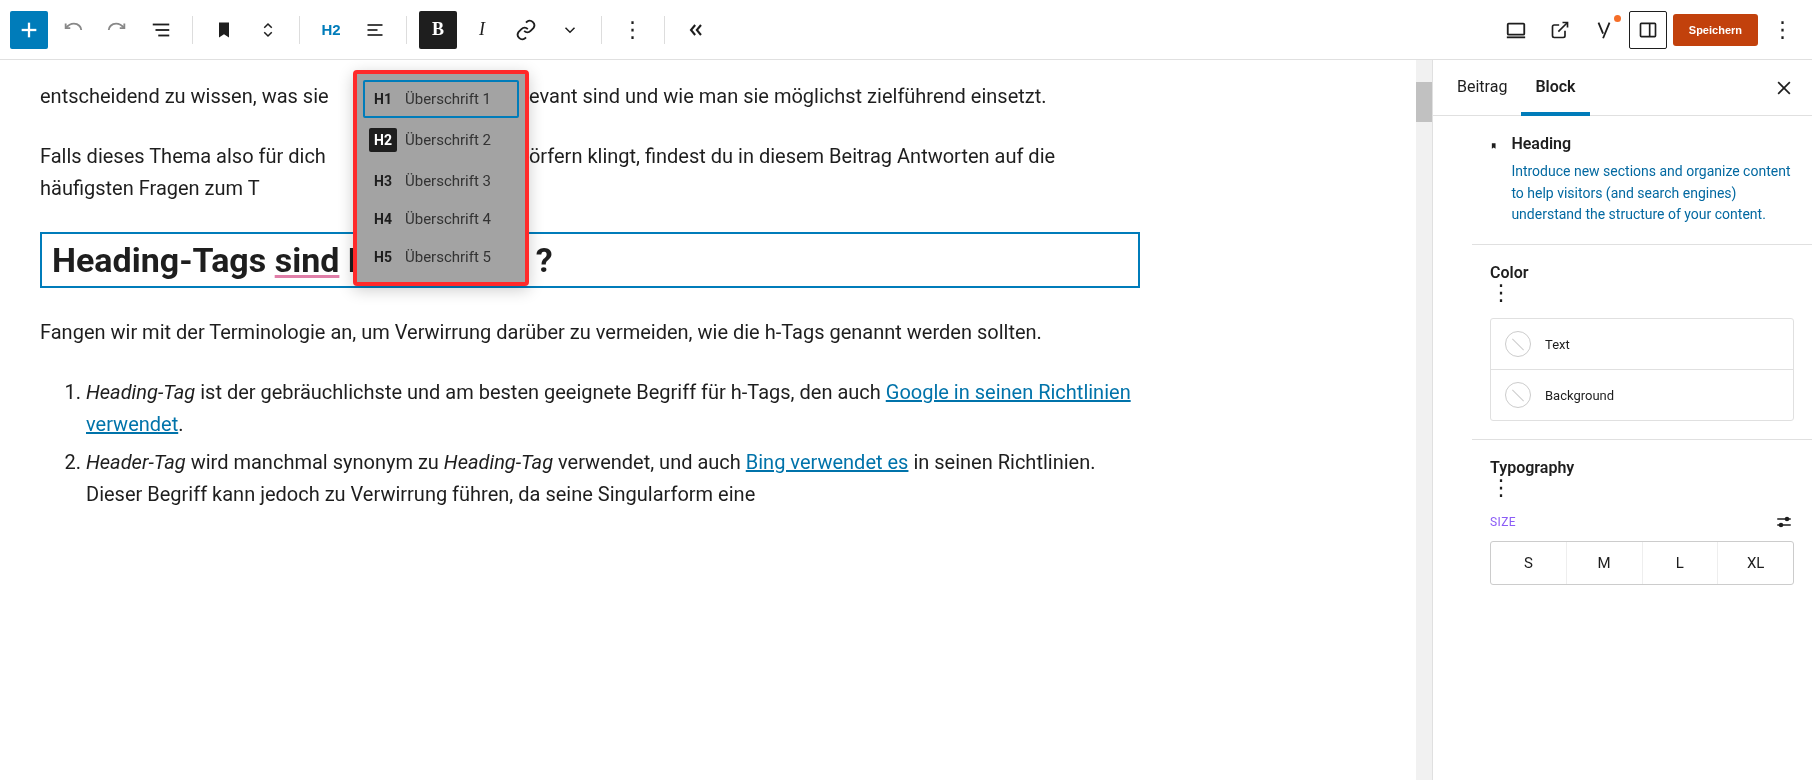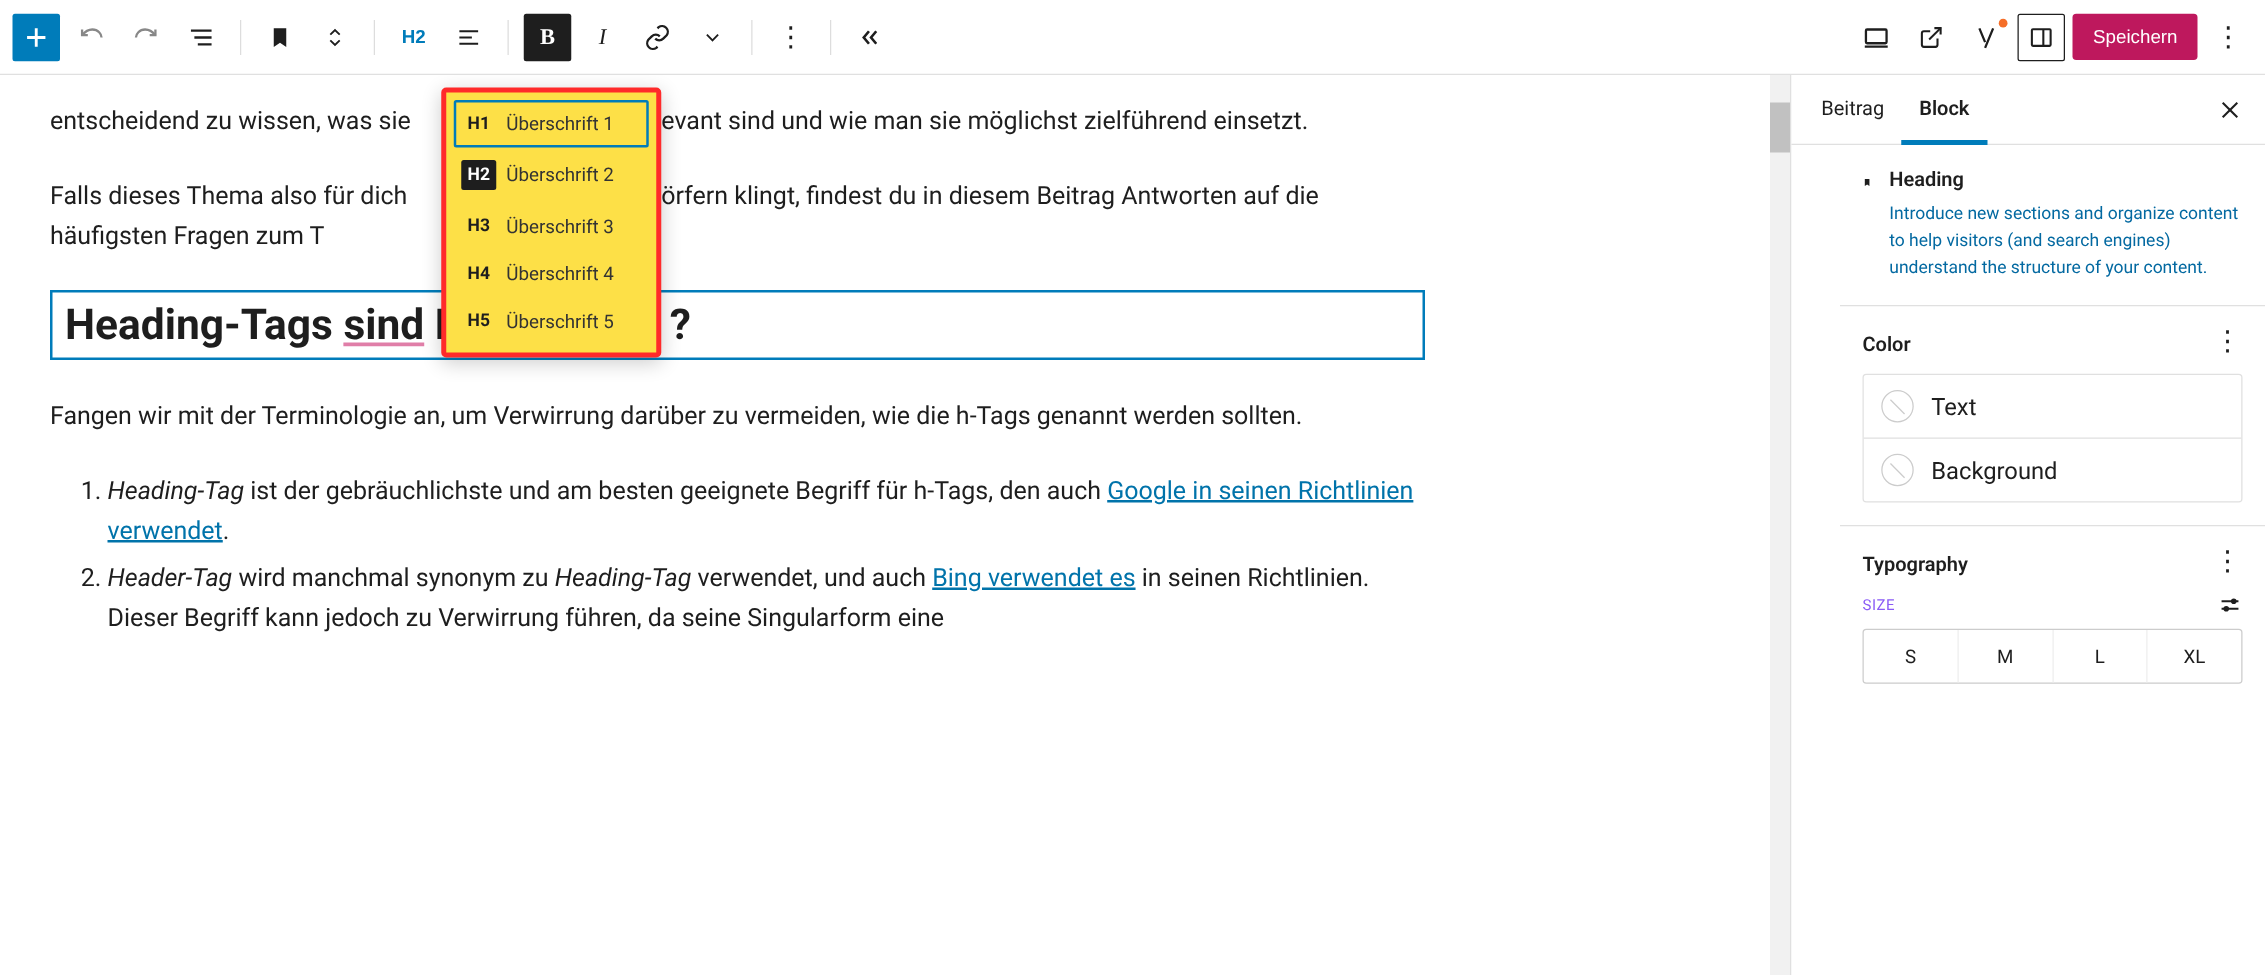--- a/index.html
+++ b/index.html
@@ -8,63 +8,63 @@
 
 .toolbar { height: 60px; border-bottom: 1px solid #e0e0e0; display: flex; align-items: center; padding: 0 10px; gap: 6px; }
 .tb-sep { width: 1px; height: 28px; background: #ddd; margin: 0 6px; }
 .tb-btn { width: 38px; height: 38px; display: flex; align-items: center; justify-content: center; border: none; border-radius: 2px; background: transparent; cursor: pointer; color: #1e1e1e; }
 .tb-btn.primary { background: #007cba; color: #fff; }
 .tb-btn.black { background: #1e1e1e; color: #fff; }
 .tb-btn.outline-black { border: 1px solid #1e1e1e; }
 .tb-btn.blue-text { color: #007cba; font-weight: 700; font-size: 15px; }
 .tb-label { font-weight: 700; font-size: 15px; }
 .spacer { flex: 1; }
-.save-btn { background: #be185d; color: #fff; padding: 10px 16px; border-radius: 3px; font-size: 15px; border: none; cursor: pointer; }
+.save-btn { background: #c2410c; color: #fff; padding: 10px 16px; border-radius: 3px; font-size: 11px; border: none; cursor: pointer; font-weight: bold; }
 .yoast-icon { position: relative; }
 .yoast-icon::after { content: ''; position: absolute; top: 4px; right: 2px; width: 7px; height: 7px; border-radius: 50%; background: #f56e28; }
 
 
 .main { display: flex; height: calc(100vh - 60px); }
 .editor-wrap { flex: 1; position: relative; overflow-y: scroll; padding: 20px 40px; }
 .editor { max-width: 1100px; }
 .editor p { font-size: 20px; line-height: 1.6; margin-bottom: 28px; color: #1e1e1e; }
 .heading-block { border: 2px solid #007cba; padding: 6px 10px; font-size: 34px; font-weight: 700; margin-bottom: 28px; }
 .heading-block .oder { text-decoration: underline; text-decoration-color: #e07ea8; text-decoration-thickness: 3px; text-underline-offset: 3px; }
 .editor ol { font-size: 20px; line-height: 1.6; padding-left: 46px; }
 .editor ol li { margin-bottom: 6px; }
 .editor em { font-style: italic; }
 .editor a { color: #0073aa; text-decoration: underline; }
 
 
-.dropdown { position: absolute; top: 10px; left: 353px; width: 176px; background: #fde047; border: 4px solid #ff2a2a; border-radius: 4px; box-shadow: 0 4px 16px rgba(0,0,0,0.2); padding: 6px; z-index: 100; }
+.dropdown { position: absolute; top: 10px; left: 353px; width: 176px; background: #a3a3a3; border: 4px solid #ff2a2a; border-radius: 4px; box-shadow: 0 4px 16px rgba(0,0,0,0.2); padding: 6px; z-index: 100; }
 .dd-item { display: flex; align-items: center; gap: 8px; padding: 10px 6px; cursor: pointer; border-radius: 2px; }
 .dd-item.selected { border: 2px solid #007cba; border-radius: 2px; padding: 8px 4px; }
 .dd-badge { display: inline-flex; align-items: center; justify-content: center; font-weight: 700; font-size: 14px; min-width: 28px; }
 .dd-badge.solid { background: #1e1e1e; color: #fff; padding: 4px 4px; border-radius: 2px; }
 .dd-text { font-size: 15px; color: #333; }
 
 
 .sidebar { width: 380px; border-left: 1px solid #e0e0e0; display: flex; flex-direction: column; overflow-y: auto; }
 .sb-tabs { display: flex; align-items: center; height: 56px; padding: 0 10px; border-bottom: 1px solid #e0e0e0; }
 .sb-tab { padding: 16px 14px; font-size: 16px; color: #1e1e1e; cursor: pointer; border-bottom: 4px solid transparent; margin-bottom: -1px; }
 .sb-tab.active { font-weight: 600; border-bottom-color: #007cba; }
 .sb-close { margin-left: auto; width: 36px; height: 36px; display:flex; align-items:center; justify-content:center; cursor: pointer; }
 
 .sb-section { padding: 18px 18px; border-bottom: 1px solid #e0e0e0; margin-left: 39px; }
 .sb-heading { display: flex; align-items: flex-start; gap: 14px; }
 .sb-heading .ic { width: 20px; height: 20px; margin-top: 2px; }
 .sb-heading h3 { font-size: 16px; font-weight: 600; margin-bottom: 8px; }
 .sb-heading p { font-size: 14px; color: #0369a1; line-height: 1.55; }
 
-.sb-panel-head { display: flex; align-items: flex-end; justify-content: space-between; }
+.sb-panel-head { display: flex; align-items: flex-start; justify-content: space-between; flex-direction: column; }
 .sb-panel-head h4 { font-size: 16px; font-weight: 600; }
 .dots3 { font-size: 22px; line-height: 1; letter-spacing: 1px; }
 
 .color-list { margin-top: 14px; border: 1px solid #e0e0e0; border-radius: 3px; }
-.color-row { display: flex; align-items: center; gap: 14px; padding: 12px 14px; font-size: 19px; cursor: pointer; }
+.color-row { display: flex; align-items: center; gap: 14px; padding: 12px 14px; font-size: 13px; cursor: pointer; }
 .color-row + .color-row { border-top: 1px solid #e0e0e0; }
 .swatch { width: 26px; height: 26px; border-radius: 50%; border: 1px solid #ccc; background: #fff; position: relative; }
 .swatch::after { content: ''; position: absolute; left: 4px; right: 4px; top: 50%; height: 1px; background: #ccc; transform: rotate(45deg); }
 
 .typo-size-hdr { display:flex; justify-content: space-between; align-items:center; margin-top: 14px; }
 .typo-size-hdr span { font-size: 12px; letter-spacing: 0.4px; color: #8b5cf6; text-transform: uppercase; }
 .sliders-ic { width: 20px; height: 18px; }
 .size-opts { display: flex; border: 1px solid #ccc; border-radius: 3px; margin-top: 10px; }
 .size-opt { flex: 1; text-align: center; padding: 12px 0; font-size: 15px; cursor: pointer; }
 .size-opt + .size-opt { border-left: 1px solid #eee; }

